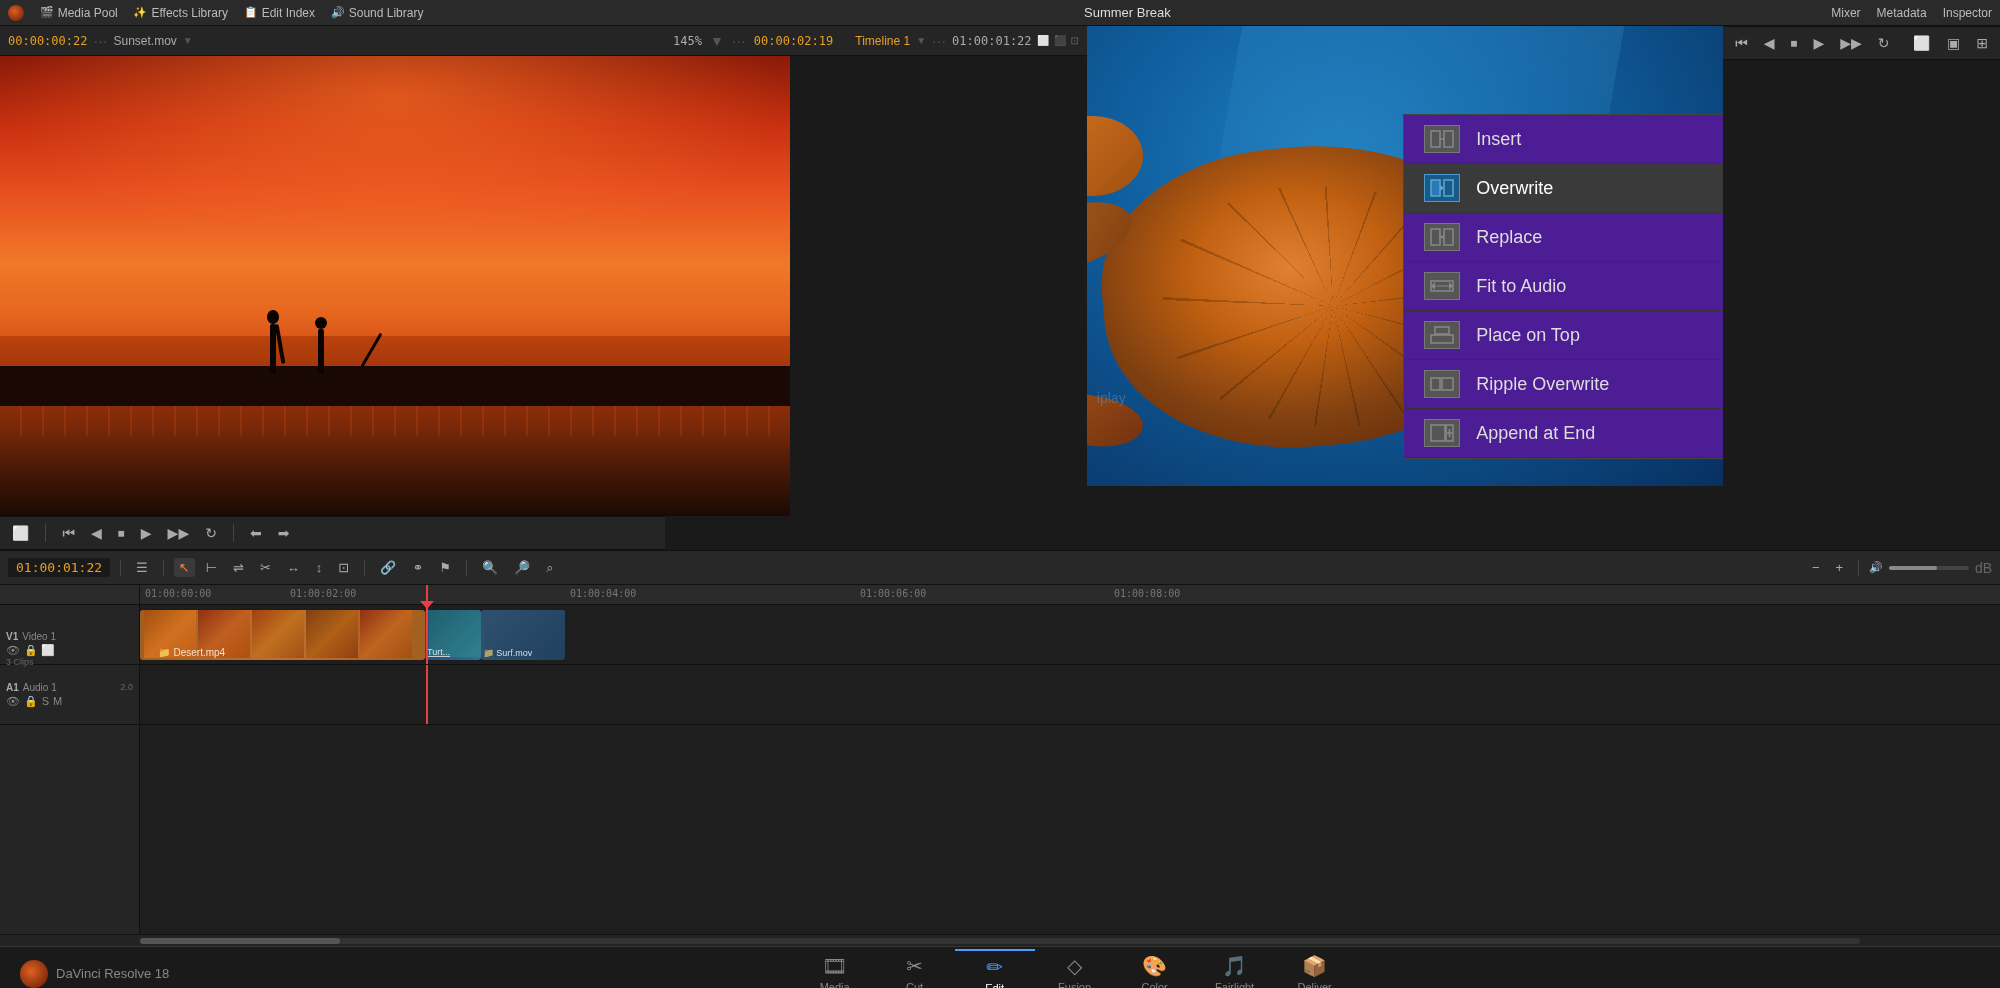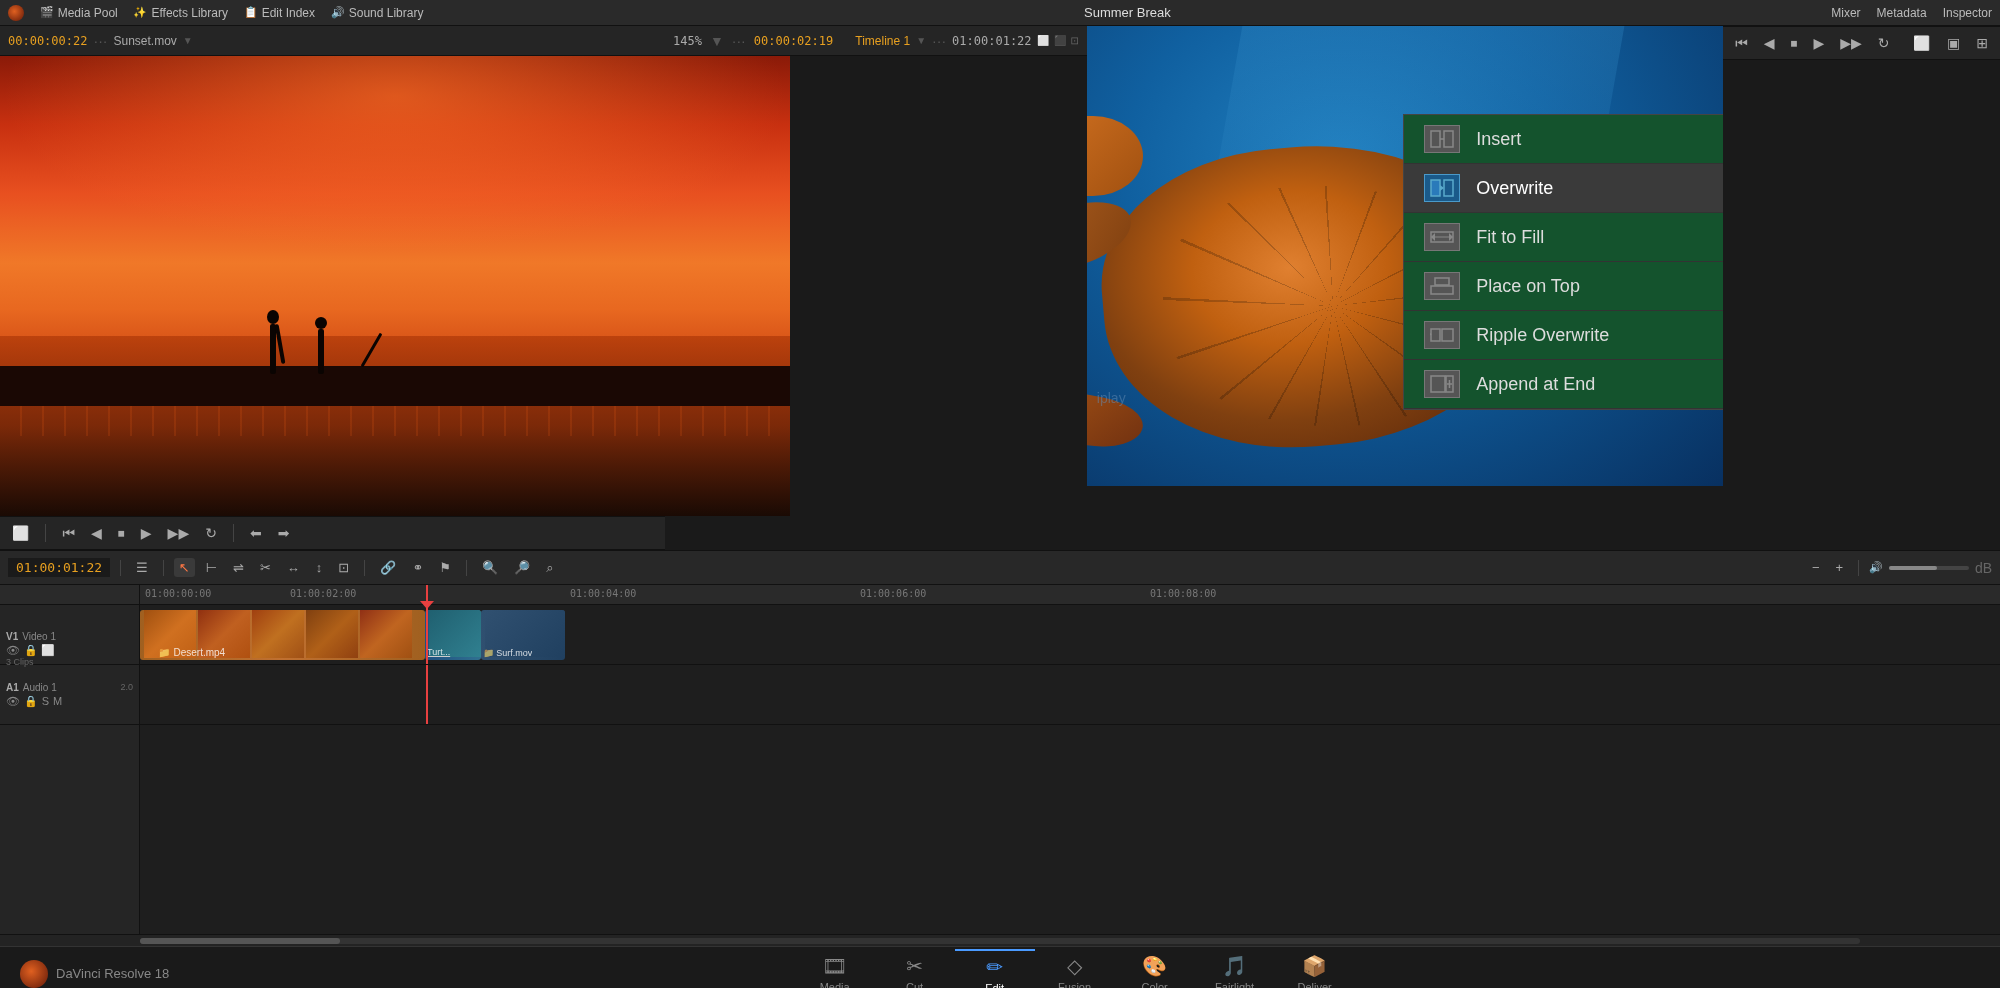--- a/index.html
+++ b/index.html
@@ -33,21 +33,21 @@
     }
 
     
     .watermark {
       position: absolute; bottom: 80px; left: 10px; color: rgba(100,140,180,0.5); font-size: 14px;
     }
 
     
     #context-menu {
       position: absolute; right: 0; top: 88px; width: 320px; z-index: 200;
-      background: #14532d; border: 1px solid #444; border-right: none;
+      background: #4c1d95; border: 1px solid #444; border-right: none;
     }
     .ctx-item {
       display: flex; align-items: center; padding: 10px 20px; gap: 16px; cursor: pointer; border-bottom: 1px solid #333;
     }
     .ctx-item.active { background: #3a3a3a; }
     .ctx-icon {
       width: 36px; height: 28px; background: #555; border: 1px solid #777; display: flex; align-items: center; justify-content: center; flex-shrink: 0; font-size: 14px; color: #aaa;
     }
     .ctx-label { font-size: 18px; color: #ddd; font-weight: 400; }
     .ctx-item.overwrite .ctx-icon { background: #1a5a8a; border-color: #4a8aaa; }
@@ -299,27 +299,37 @@
               <rect x="1" y="2" width="9" height="16" fill="#2a7aba" stroke="#5aaacc" stroke-width="1.5"></rect>
               <rect x="14" y="2" width="9" height="16" fill="none" stroke="#5aaacc" stroke-width="1.5"></rect>
               <polygon points="10,7 14,10 10,13" fill="#5aaacc"></polygon>
             </svg>
           </div>
           <span class="ctx-label" style="color:#fff;font-weight:500;">Overwrite</span>
         </div>
         <div class="ctx-item">
           <div class="ctx-icon">
             <svg width="24" height="20" viewBox="0 0 24 20">
+              <rect x="1" y="2" width="9" height="16" fill="none" stroke="#888" stroke-width="1.5"></rect>
+              <rect x="14" y="2" width="9" height="16" fill="none" stroke="#888" stroke-width="1.5"></rect>
+              <path d="M9 8 L15 12 M15 8 L9 12" stroke="#888" stroke-width="1.5"></path>
+            </svg>
+          </div>
+          <span class="ctx-label">Replace</span>
+        </div>
+        <div class="ctx-item">
+          <div class="ctx-icon">
+            <svg width="24" height="20" viewBox="0 0 24 20">
               <rect x="1" y="5" width="22" height="10" fill="none" stroke="#888" stroke-width="1.5"></rect>
               <line x1="1" y1="10" x2="23" y2="10" stroke="#888" stroke-width="1"></line>
               <polygon points="5,6 1,10 5,14" fill="#888"></polygon>
               <polygon points="19,6 23,10 19,14" fill="#888"></polygon>
             </svg>
           </div>
-          <span class="ctx-label">Fit to Fill</span>
+          <span class="ctx-label">Fit to Audio</span>
         </div>
         <div class="ctx-item">
           <div class="ctx-icon">
             <svg width="24" height="20" viewBox="0 0 24 20">
               <rect x="1" y="10" width="22" height="8" fill="none" stroke="#888" stroke-width="1.5"></rect>
               <rect x="5" y="2" width="14" height="7" fill="none" stroke="#888" stroke-width="1.5"></rect>
             </svg>
           </div>
           <span class="ctx-label">Place on Top</span>
         </div>
@@ -434,21 +444,21 @@
       </div>
     </div>
 
     <div id="timeline-content" style="flex:1;position:relative;overflow:hidden;">
 
       <div id="timeline-ruler">
         <span class="ruler-label" style="left:5px;">01:00:00:00</span>
         <span class="ruler-label" style="left:150px;">01:00:02:00</span>
         <span class="ruler-label" style="left:430px;">01:00:04:00</span>
         <span class="ruler-label" style="left:720px;">01:00:06:00</span>
-        <span class="ruler-label" style="left:1010px;">01:00:08:00</span>
+        <span class="ruler-label" style="left:974px;">01:00:08:00</span>
         <div style="position:absolute;top:0;left:286px;width:2px;height:100%;background:#e84040;"></div>
       </div>
 
       <div id="video-track">
 
         <div class="clip clip-desert" style="left:0;width:285px;">
           <div style="display:flex;height:100%;width:100%;">
 
             <div style="width:52px;height:48px;background:linear-gradient(135deg,#a05010,#d07020,#c06015);flex-shrink:0;margin-right:2px;"></div>
             <div style="width:52px;height:48px;background:linear-gradient(135deg,#903010,#c06020,#b05010);flex-shrink:0;margin-right:2px;"></div>

